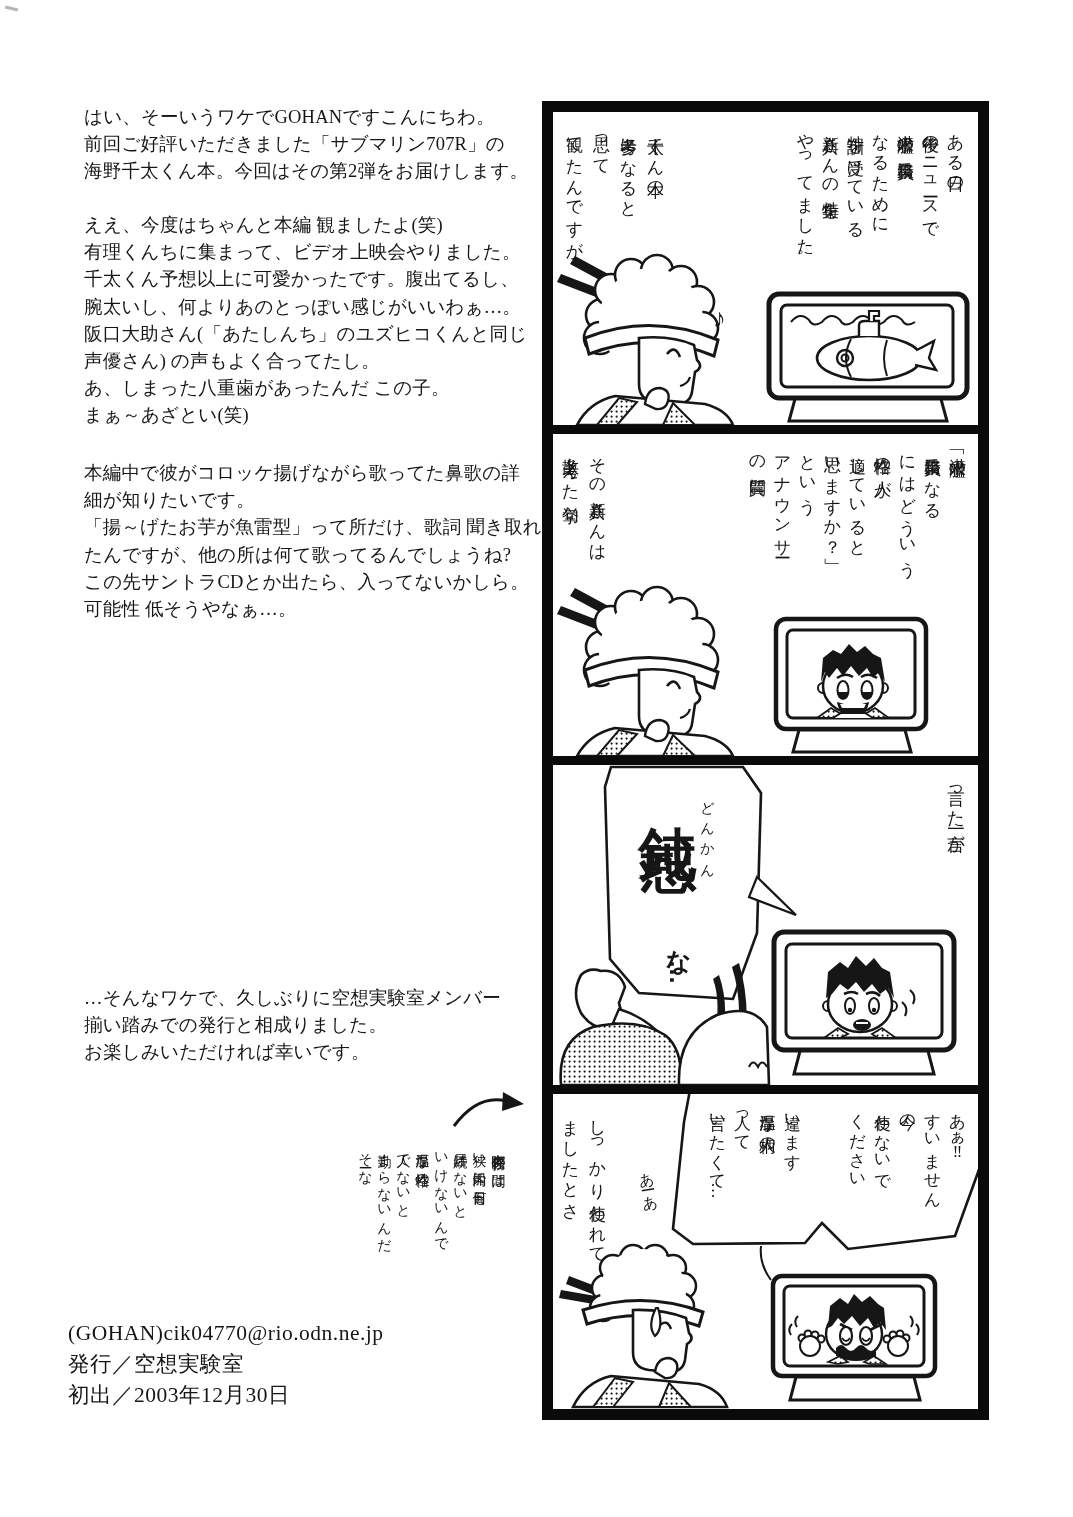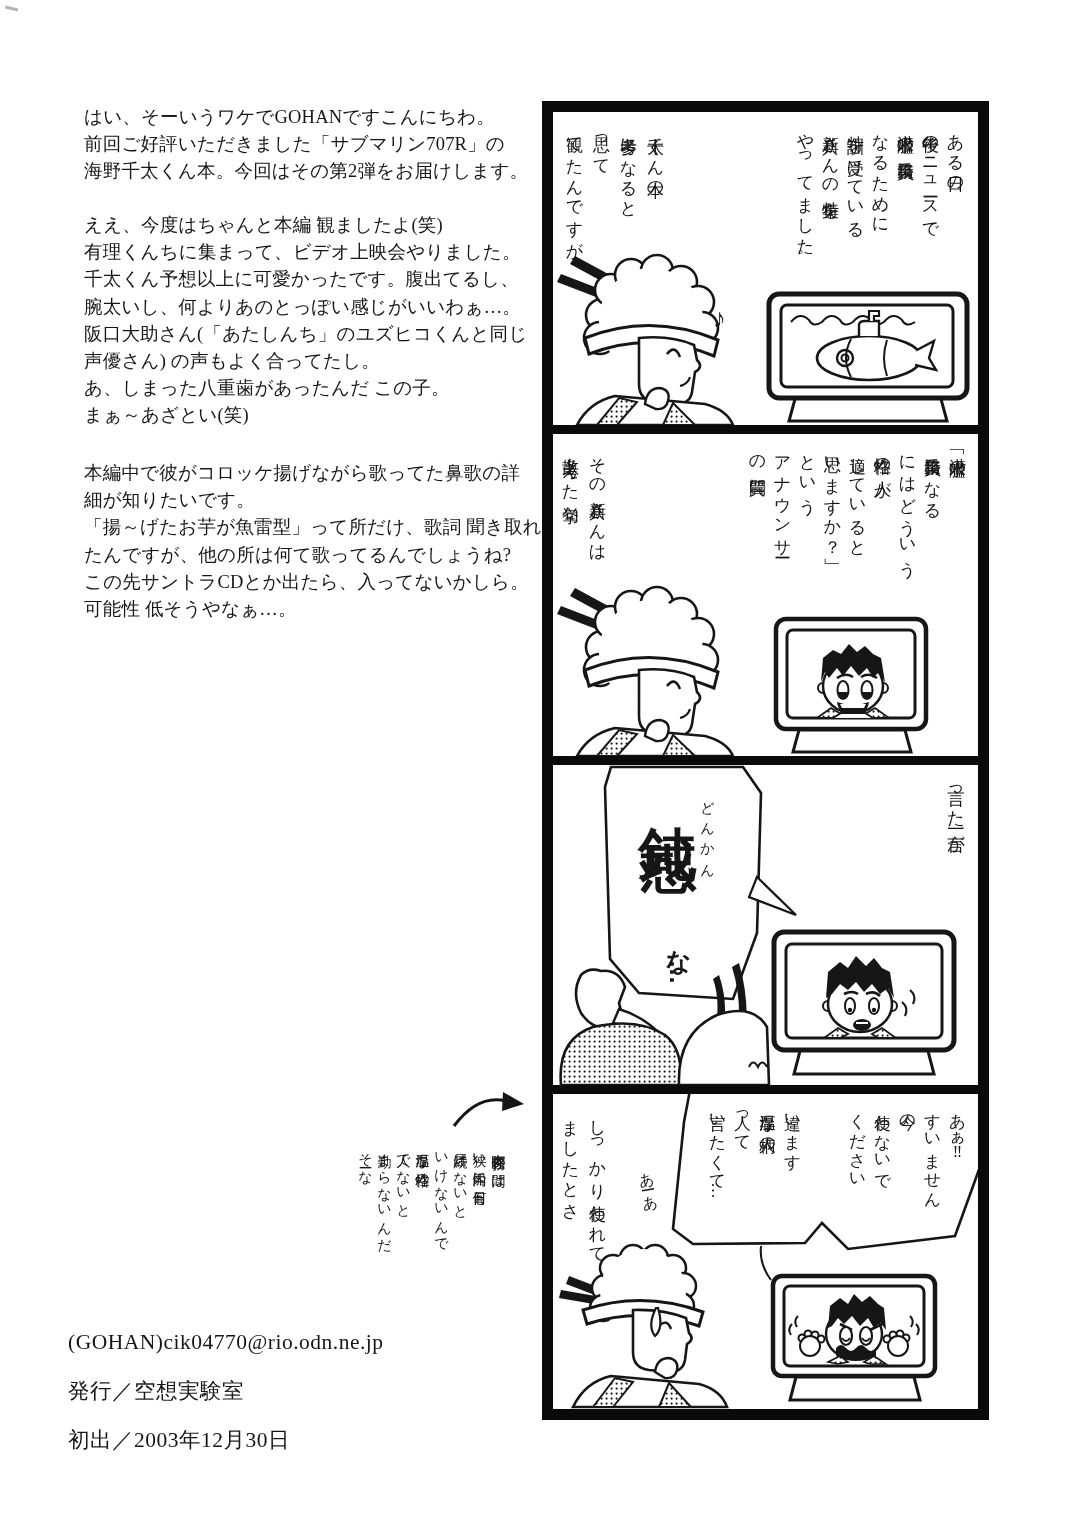--- a/index.html
+++ b/index.html
@@ -7,21 +7,21 @@
         font-family:"Liberation Serif","DejaVu Serif",serif;color:#161616;}
   .abs{position:absolute;}
   
   .para{position:absolute;left:84px;width:478px;font-size:18.5px;line-height:27.2px;
         white-space:pre-line;letter-spacing:0.2px;}
   
   .vtext{writing-mode:vertical-rl;white-space:pre-line;}
   
   .sidenote{position:absolute;left:356px;top:1143px;height:180px;font-size:14px;
             line-height:19px;letter-spacing:1px;}
-  .footer{position:absolute;left:68px;top:1318px;font-size:21.5px;line-height:49px;
+  .footer{position:absolute;left:68px;top:1318px;font-size:21.5px;line-height:31px;
           white-space:pre-line;letter-spacing:0.5px;}
   
   #comic{position:absolute;left:542px;top:101px;width:447px;height:1319px;
          border:11px solid #0a0a0a;box-sizing:border-box;background:#fff;}
   .panel{position:relative;overflow:hidden;border-bottom:9px solid #0a0a0a;}
   .panel:last-child{border-bottom:none;}
   #panel1{height:313px;} #panel2{height:322px;} #panel3{height:320px;} #panel4{height:315px;}
   .panel svg.art{position:absolute;left:0;top:0;width:100%;height:100%;z-index:1;}
   .panel .vtext{position:absolute;z-index:2;}
   .narr{font-size:17px;line-height:25px;letter-spacing:1.5px;}
@@ -60,20 +60,23 @@
 この先サントラCDとか出たら、入ってないかしら。
 可能性 低そうやなぁ…。</div>
   <div class="para" style="top:212px">ええ、今度はちゃんと本編 観ましたよ(笑)
 有理くんちに集まって、ビデオ上映会やりました。
 千太くん予想以上に可愛かったです。腹出てるし、
 腕太いし、何よりあのとっぽい感じがいいわぁ…。
 阪口大助さん(「あたしんち」のユズヒコくんと同じ
 声優さん) の声もよく合ってたし。
 あ、しまった八重歯があったんだ この子。
 まぁ～あざとい(笑)</div>
+  <div class="para" style="top:985px">…そんなワケで、久しぶりに空想実験室メンバー
+揃い踏みでの発行と相成りました。
+お楽しみいただければ幸いです。</div>
 
   <svg class="abs" style="left:448px;top:1084px" width="84" height="48" viewBox="0 0 84 48">
     <path d="M6 42 Q30 10 58 17" fill="none" stroke="#161616" stroke-width="3"></path>
     <path d="M55 8 L76 20 L54 27 Z" fill="#161616"></path>
   </svg>
   <div class="sidenote vtext">実際任務の間は
 狭い船内に何日も
 居続けないと
 いけないんで
 温厚な性格の

